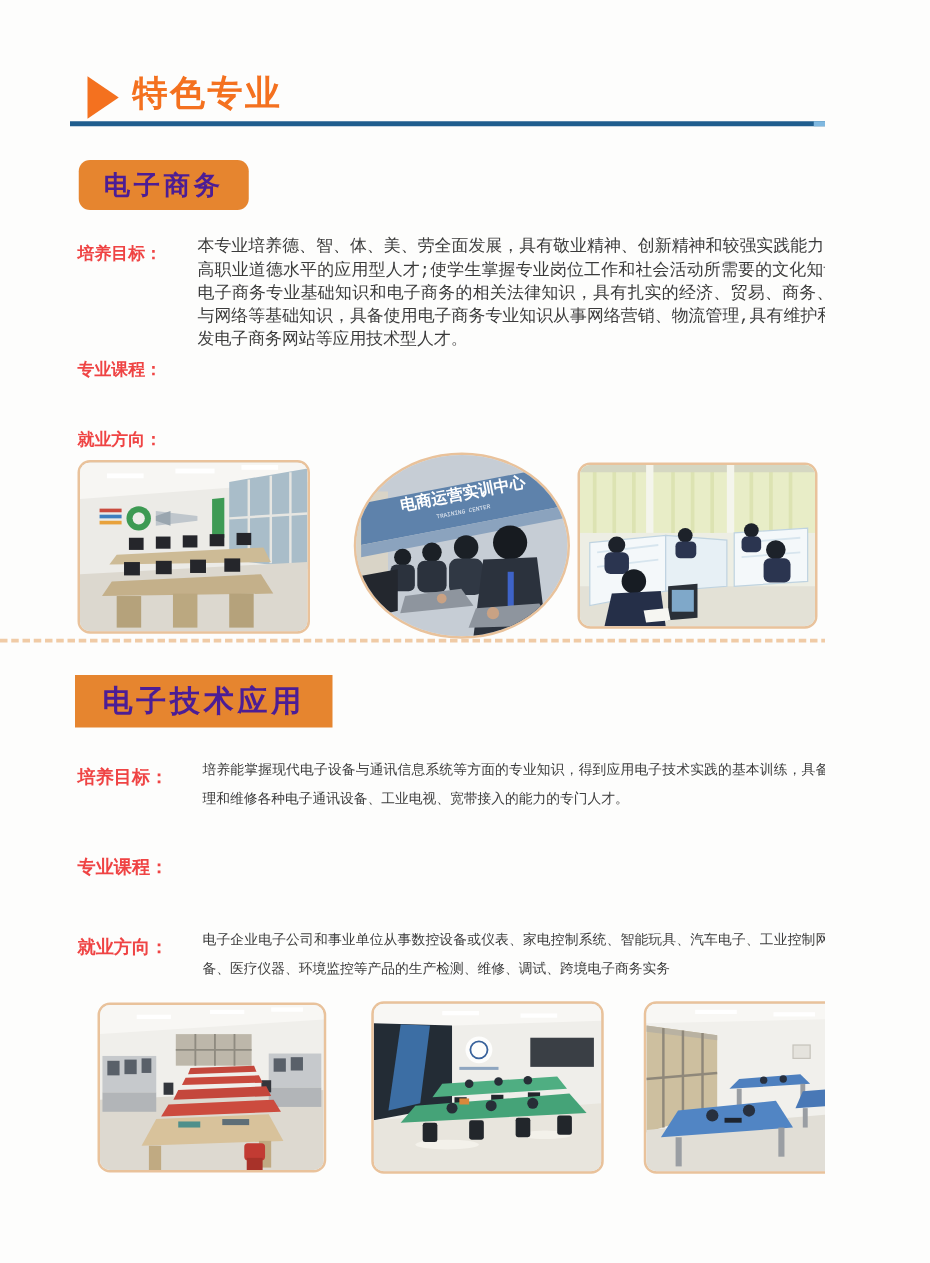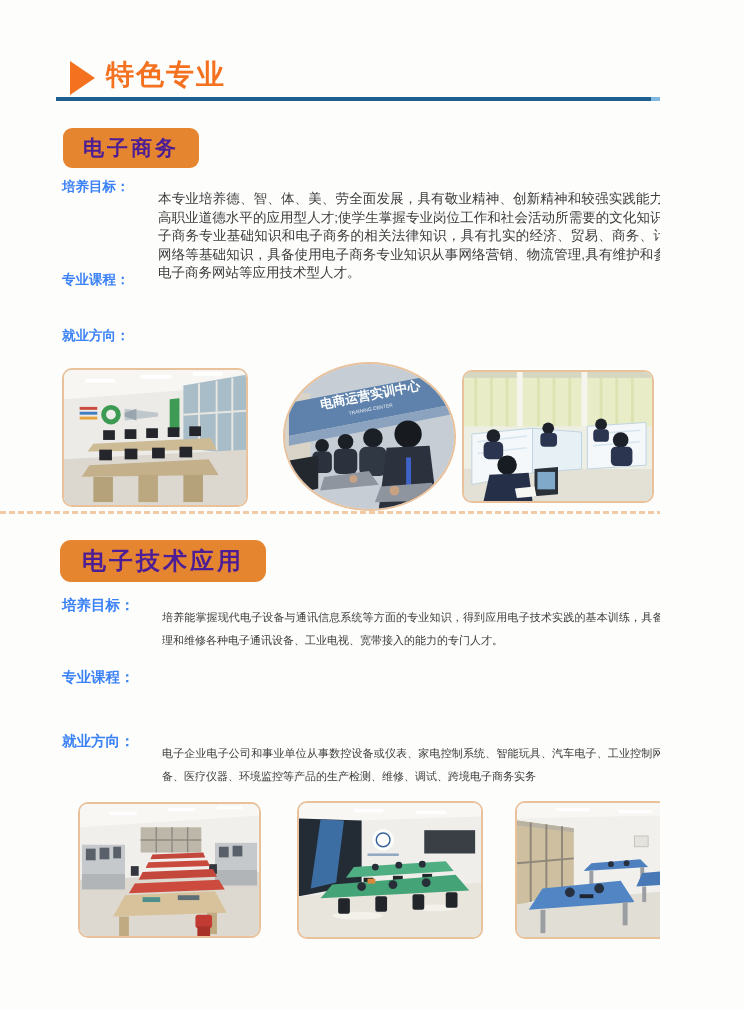--- a/index.html
+++ b/index.html
@@ -2,21 +2,21 @@
 <html><head>
 <meta charset="utf-8">
 <style>
   * { box-sizing: border-box; }
   html,body { margin:0; padding:0; }
   body {
     width:744px; height:1010px;
     background:#FDFDFC;
     font-family:"Liberation Sans","DejaVu Sans",sans-serif;
   }
-  .page { position:relative; width:660px; height:1010px; overflow:hidden; background:#FDFDFC; }
+  .page { position:relative; width:660px; height:1010px; overflow:hidden; background:#FDFDFC;font-family:Liberation Mono, monospace; }
 
   
   .tri {
     position:absolute; left:70px; top:61px; width:0; height:0;
     border-left:25px solid #F4711F;
     border-top:17px solid transparent;
     border-bottom:17px solid transparent;
   }
   .title {
     position:absolute; left:106px; top:56px; margin:0;
@@ -24,25 +24,25 @@
   }
   .hd-line { position:absolute; left:56px; top:97px; right:0; height:4px; background:#205E8E; }
   .hd-tip  { position:absolute; right:0; top:0; width:9px; height:4px; background:#7FB8E0; }
 
   
   .badge {
     position:absolute; background:#E6852F; color:#4c1d95; font-weight:bold;
     display:flex; align-items:center; justify-content:center; letter-spacing:3px;
   }
   .b1 { left:63px; top:128px; height:40px; padding:0 20px; font-size:21px; border-radius:9px; }
-  .b2 { left:60px; top:540px; height:42px; padding:0 22px; font-size:24px; border-radius:11px; }
+  .b2 { left:60px; top:540px; height:42px; padding:0 22px; font-size:24px; border-radius:0; }
 
   
   .field { position:absolute; left:62px; width:658px; display:flex; align-items:flex-start; }
-  .flabel { color:#3b82f6; font-weight:bold; white-space:nowrap; }
+  .flabel { color:#ef4444; font-weight:bold; white-space:nowrap;margin-top:18px; }
   .ftext  { flex:1; margin:12px; color:#3B3B3B; text-align:justify; }
   .s1 .flabel { flex:0 0 84px; font-size:13.5px; line-height:18.5px; }
   .s1 .ftext  { font-size:13.5px; line-height:18.5px; }
   .s2 .flabel { flex:0 0 88px; font-size:14.5px; line-height:22.5px; }
   .s2 .ftext  { font-size:11px; line-height:22.5px; }
   .f1 { top:178px; } .f2 { top:271px; } .f3 { top:327px; }
   .f4 { top:594px; } .f5 { top:666px; } .f6 { top:730px; }
 
   
   .photo {

